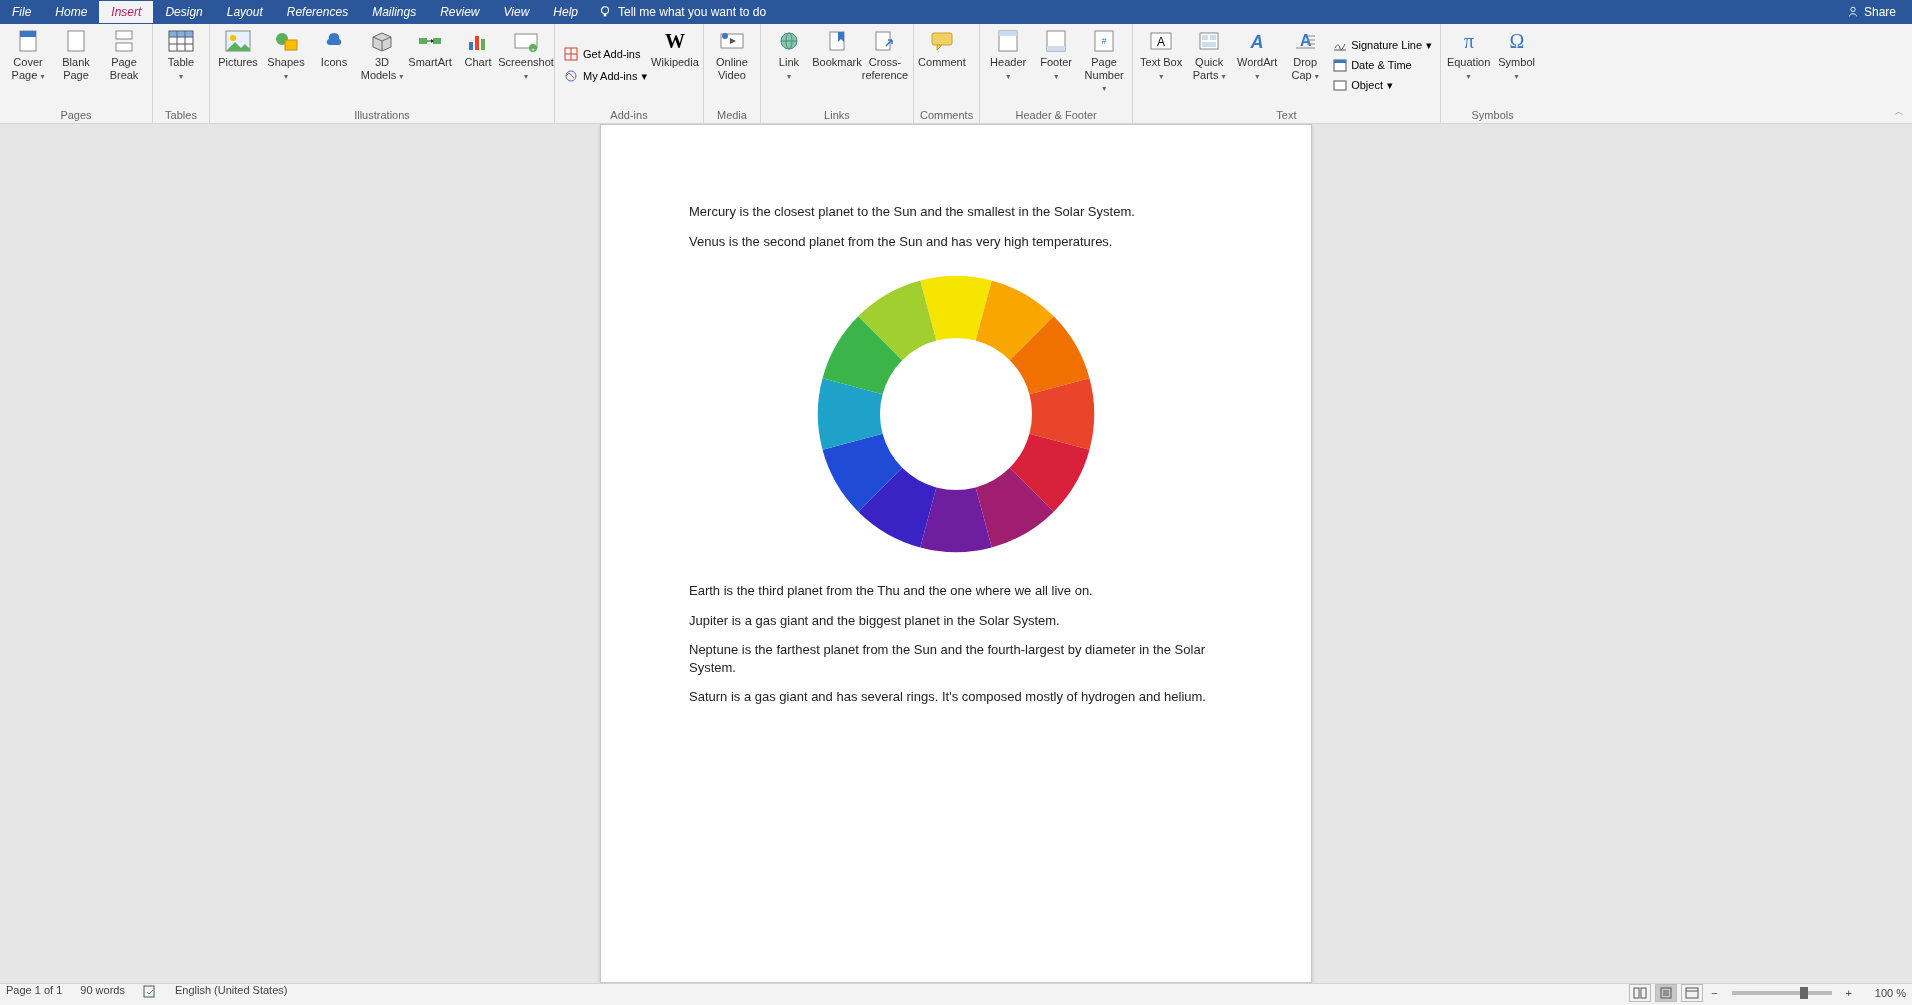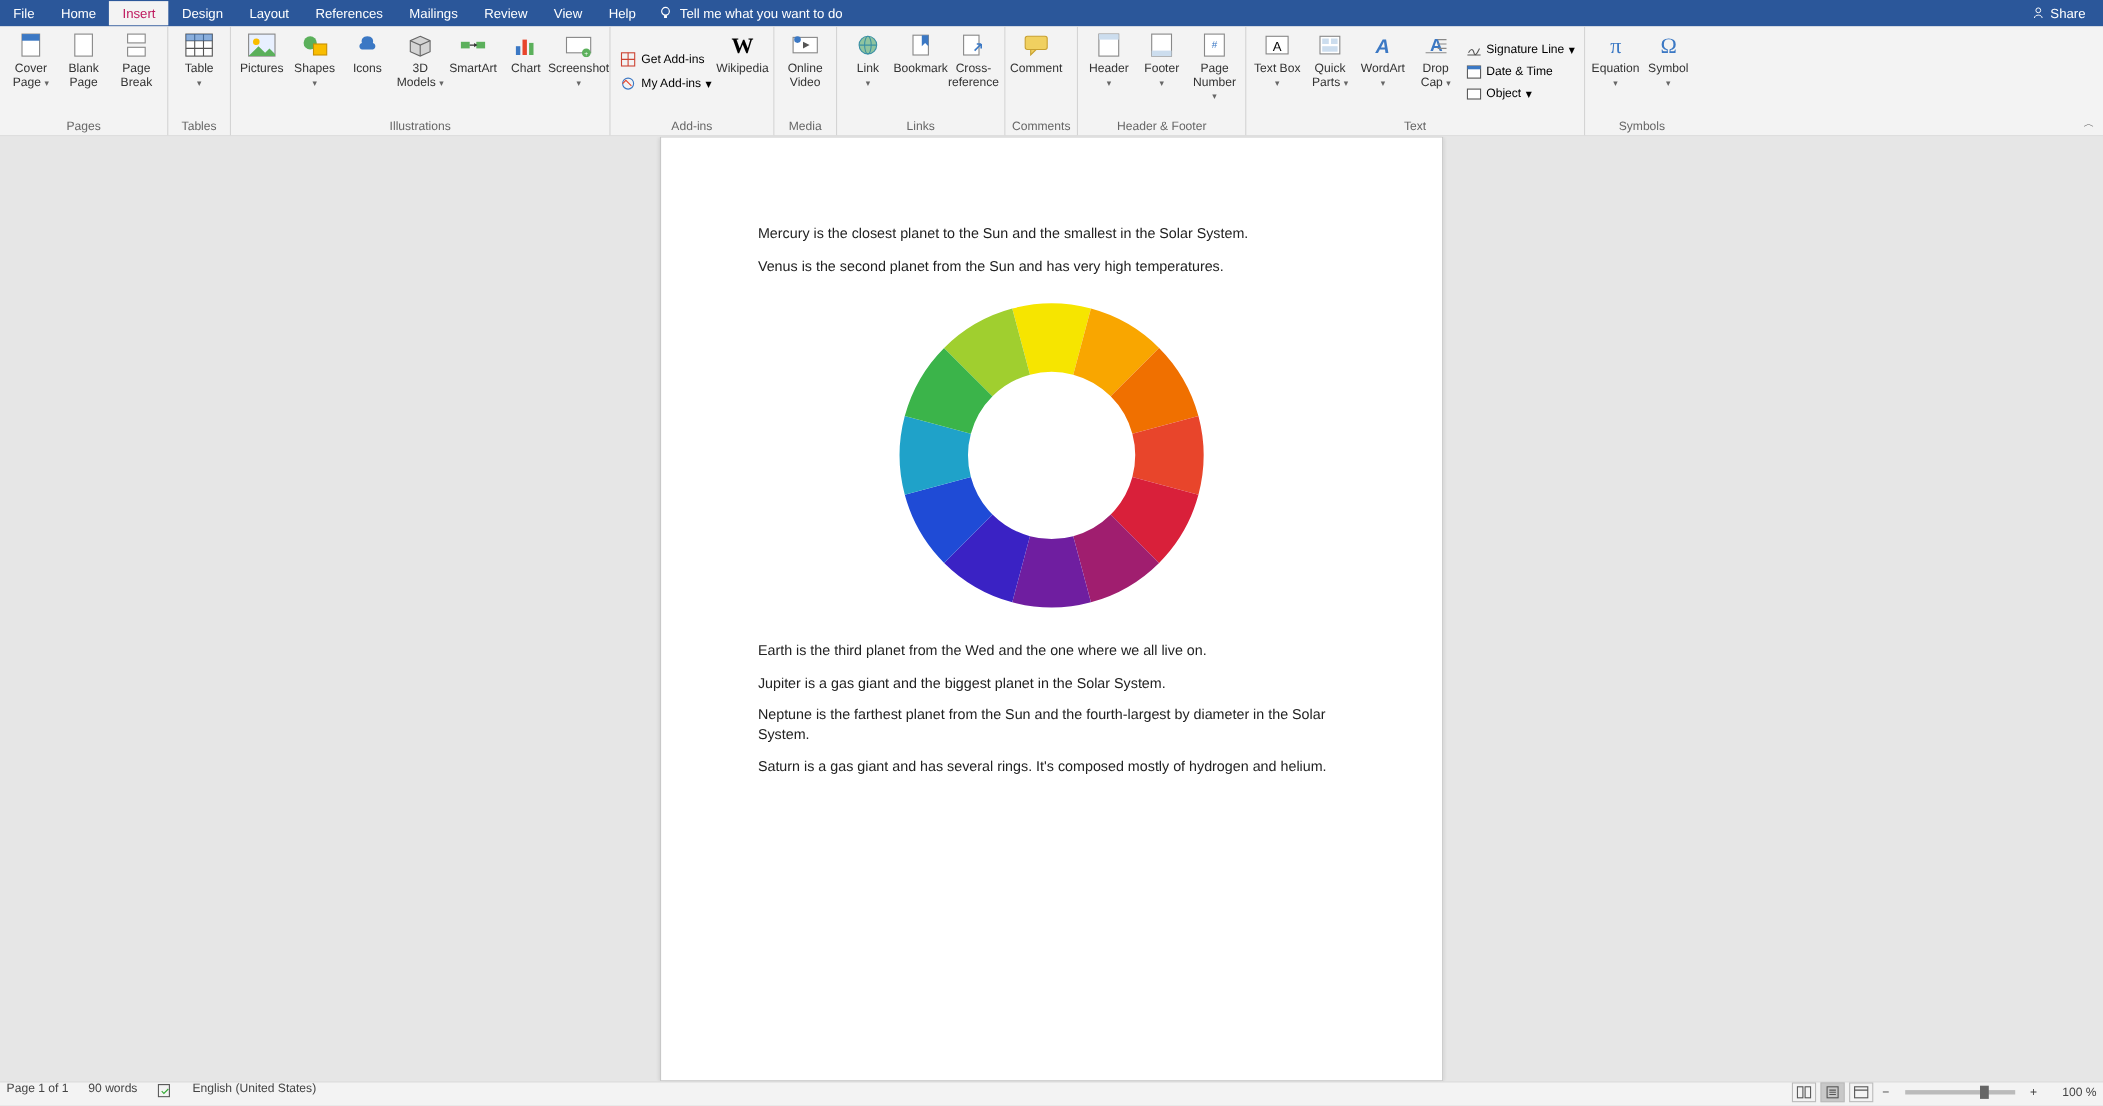--- a/index.html
+++ b/index.html
@@ -1,18 +1,18 @@
 <!DOCTYPE html>
 <html><head>
 <meta charset="utf-8">
 <style>
 * { margin: 0; padding: 0; box-sizing: border-box; }
 body { font-family: "Segoe UI", Arial, sans-serif; font-size: 12px; background: #e6e6e6; width: 1912px; height: 1005px; overflow: hidden; display: flex; flex-direction: column; }
 .titlebar { background: #2b579a; height: 24px; display: flex; align-items: center; color: white; }
-.tabs { display: flex; gap: 0; }
+.tabs { display: flex; gap: 0; font-style: italic; }
 .tab { padding: 4px 12px; cursor: pointer; font-size: 12px; }
 .tab.active { background: #f3f3f3; color: #be185d; }
 .tellme { display: flex; align-items: flex-start; margin-left: 8px; gap: 6px; }
 .tellme svg { width: 14px; height: 14px; }
 .share { margin-left: auto; margin-right: 16px; display: flex; align-items: center; gap: 4px; }
 .ribbon { background: #f3f3f3; border-bottom: 1px solid #d4d4d4; height: 100px; display: flex; position: relative; }
 .group { border-right: 1px solid #d4d4d4; padding: 2px 6px 0 6px; display: flex; flex-direction: column; justify-content: space-between; }
 .group-label { text-align: center; font-size: 11px; color: #666; padding-bottom: 2px; }
 .group-content { display: flex; gap: 4px; flex: 1; align-items: flex-start; }
 .btn-large { display: flex; flex-direction: column; align-items: center; justify-content: flex-start; width: 44px; cursor: pointer; padding-top: 2px; }
@@ -430,21 +430,21 @@
         <path d="M 96.59258262890683 -25.881904510252074 A 100 100 0 0 1 96.59258262890683 25.881904510252074 L 53.125920445898764 14.235047480638643 A 55.00000000000001 55.00000000000001 0 0 0 53.125920445898764 -14.235047480638643 Z" fill="#e8452b"></path>
         <path d="M 96.59258262890683 25.881904510252074 A 100 100 0 0 1 70.71067811865476 70.71067811865474 L 38.89087296526012 38.890872965260115 A 55.00000000000001 55.00000000000001 0 0 0 53.125920445898764 14.235047480638643 Z" fill="#d9203a"></path>
         <path d="M 70.71067811865476 70.71067811865474 A 100 100 0 0 1 25.881904510252074 96.59258262890683 L 14.235047480638643 53.125920445898764 A 55.00000000000001 55.00000000000001 0 0 0 38.89087296526012 38.890872965260115 Z" fill="#a01e6f"></path>
         <path d="M 25.881904510252074 96.59258262890683 A 100 100 0 0 1 -25.881904510252085 96.59258262890683 L -14.235047480638649 53.125920445898764 A 55.00000000000001 55.00000000000001 0 0 0 14.235047480638643 53.125920445898764 Z" fill="#6f1ea0"></path>
         <path d="M -25.881904510252085 96.59258262890683 A 100 100 0 0 1 -70.71067811865474 70.71067811865476 L -38.890872965260115 38.89087296526012 A 55.00000000000001 55.00000000000001 0 0 0 -14.235047480638649 53.125920445898764 Z" fill="#3a22c4"></path>
         <path d="M -70.71067811865474 70.71067811865476 A 100 100 0 0 1 -96.59258262890683 25.881904510252102 L -53.12592044589876 14.235047480638658 A 55.00000000000001 55.00000000000001 0 0 0 -38.890872965260115 38.89087296526012 Z" fill="#1f4bd6"></path>
         <path d="M -96.59258262890683 25.881904510252102 A 100 100 0 0 1 -96.59258262890684 -25.881904510252035 L -53.12592044589877 -14.235047480638622 A 55.00000000000001 55.00000000000001 0 0 0 -53.12592044589876 14.235047480638658 Z" fill="#1fa2c9"></path>
         <path d="M -96.59258262890684 -25.881904510252035 A 100 100 0 0 1 -70.71067811865477 -70.71067811865474 L -38.89087296526013 -38.890872965260115 A 55.00000000000001 55.00000000000001 0 0 0 -53.12592044589877 -14.235047480638622 Z" fill="#3bb44a"></path>
         <path d="M -70.71067811865477 -70.71067811865474 A 100 100 0 0 1 -25.881904510252063 -96.59258262890683 L -14.235047480638636 -53.125920445898764 A 55.00000000000001 55.00000000000001 0 0 0 -38.89087296526013 -38.890872965260115 Z" fill="#a0cf2f"></path>
       </svg>
-    <p>Earth is the third planet from the Wed and the one where we all live on.</p>
+    <p>Earth is the third planet from the Thu and the one where we all live on.</p>
     <p>Jupiter is a gas giant and the biggest planet in the Solar System.</p>
     <p>Neptune is the farthest planet from the Sun and the fourth-largest by diameter in the Solar System.</p>
     <p>Saturn is a gas giant and has several rings. It's composed mostly of hydrogen and helium.</p>
   </div>
 </div>
 
 <div class="statusbar">
   <div class="seg">Page 1 of 1</div>
   <div class="seg">90 words</div>
   <div class="seg">

